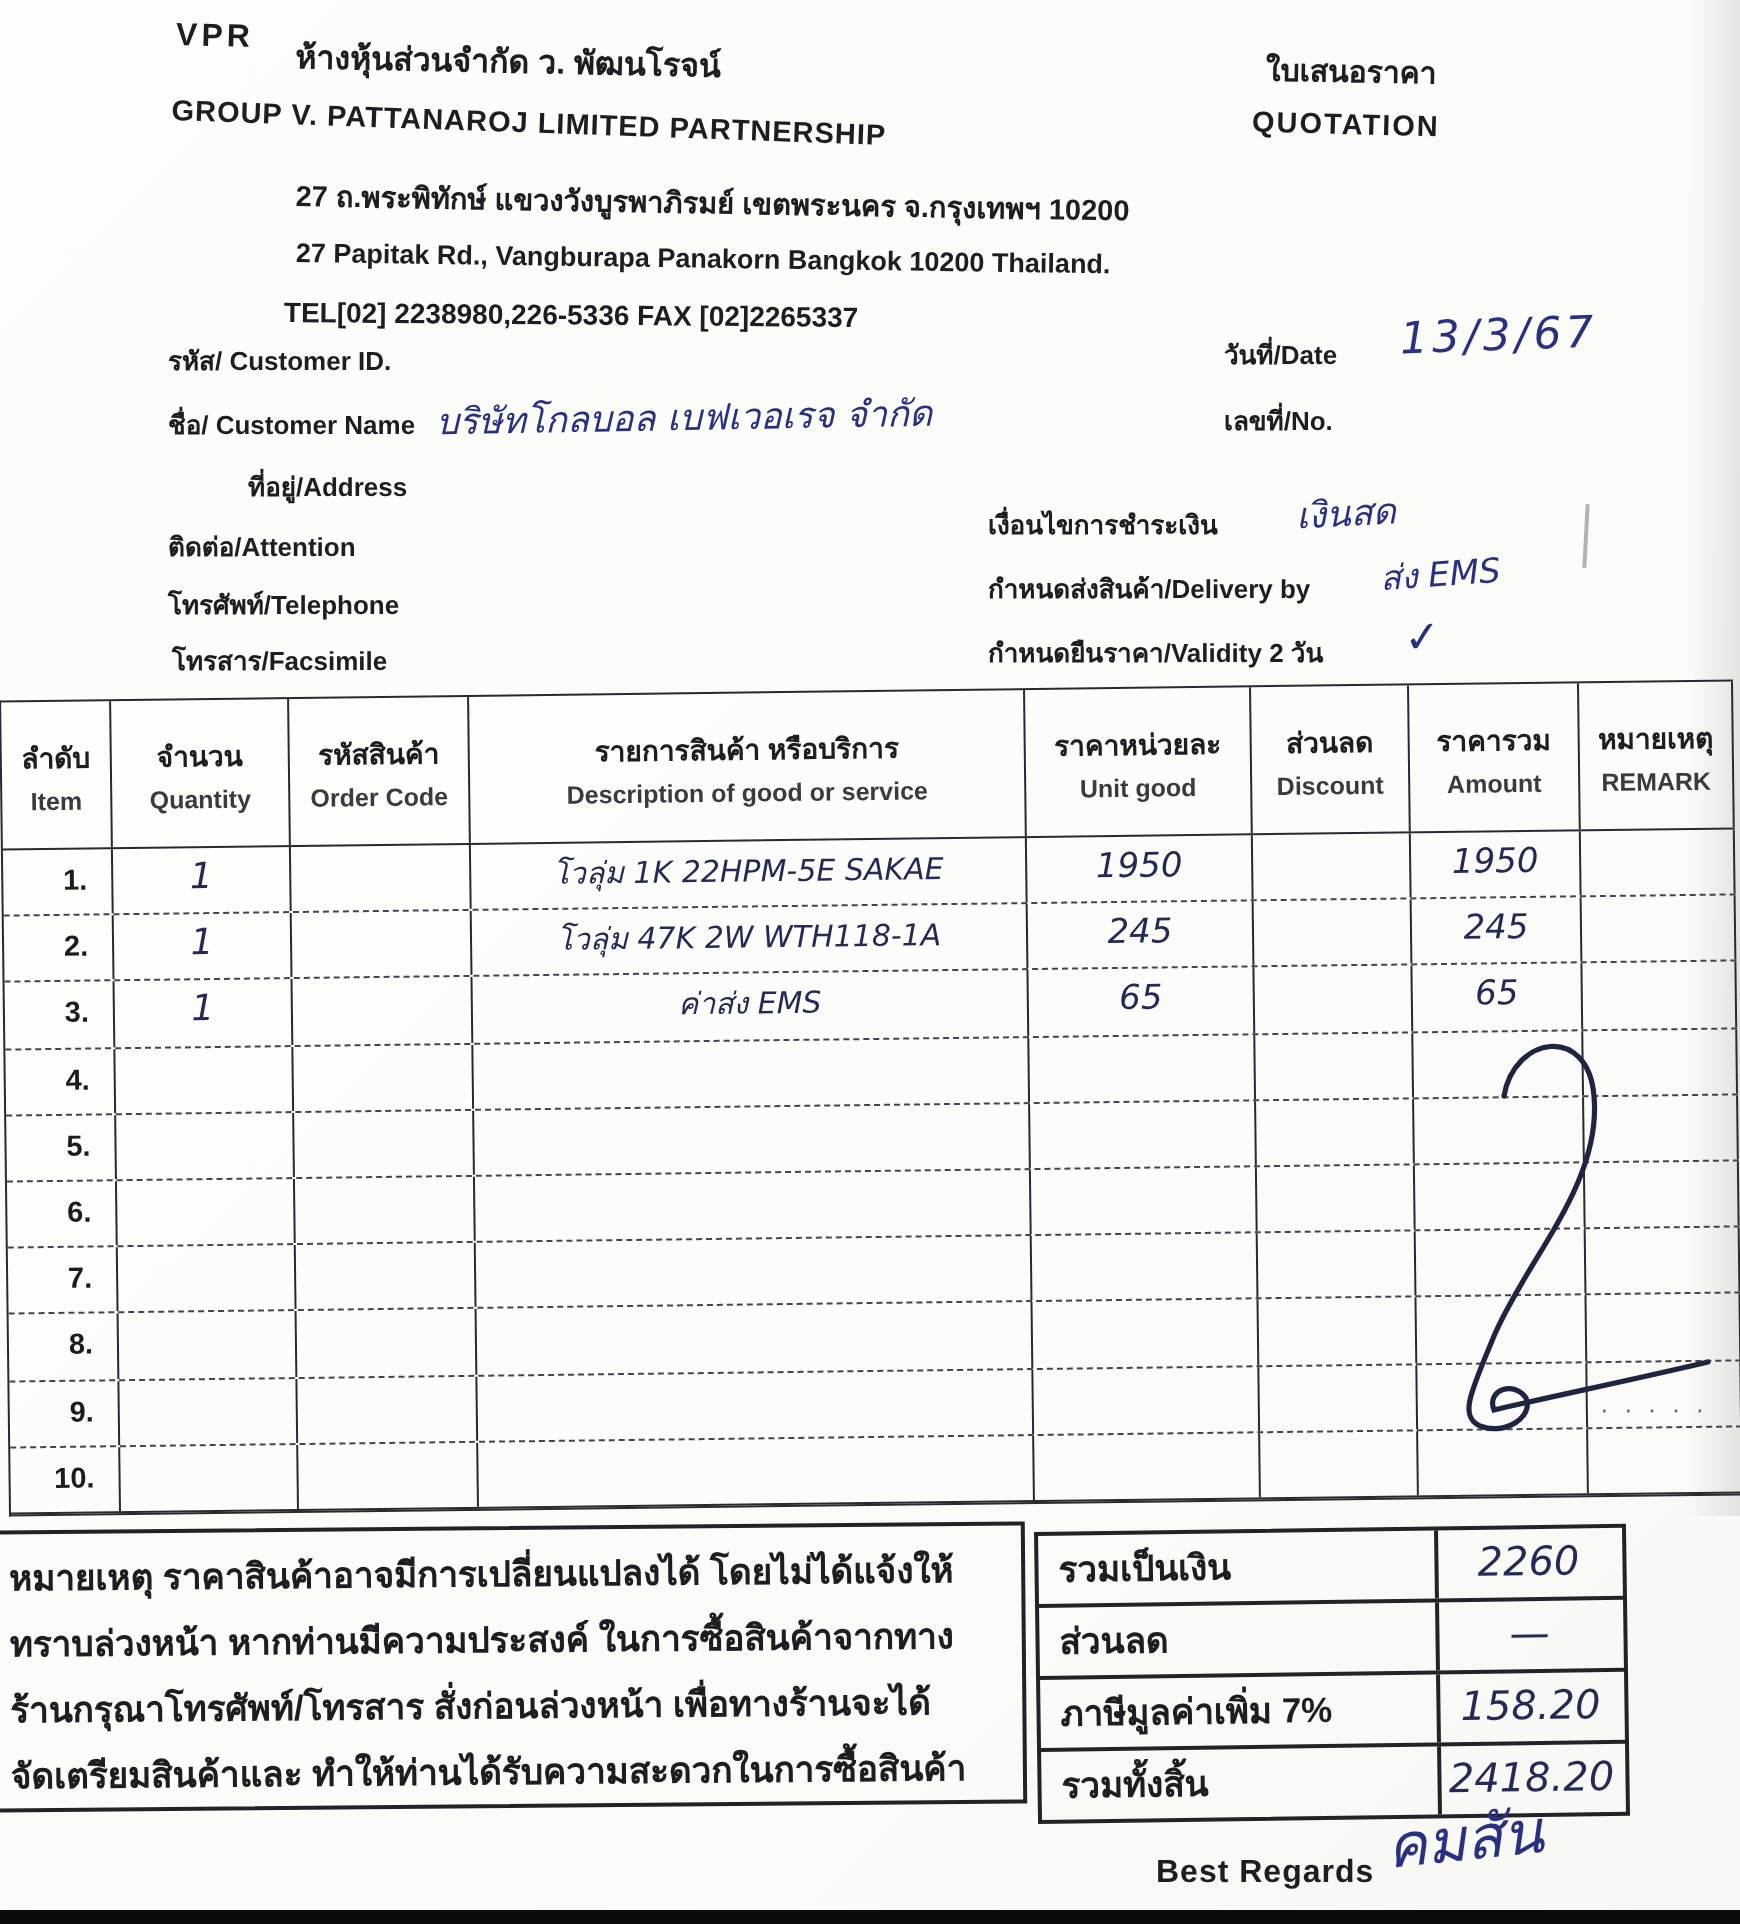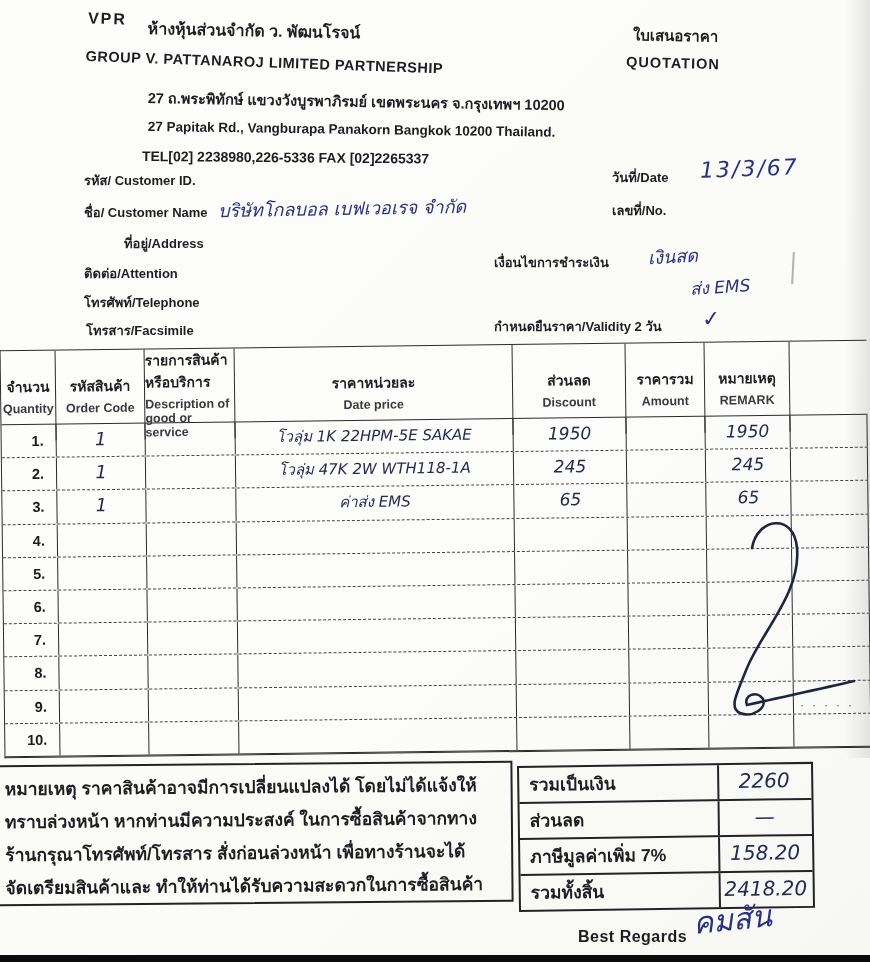--- a/index.html
+++ b/index.html
@@ -111,42 +111,47 @@
   <div class="abs lbl cust-addr">ที่อยู่/Address</div>
   <div class="abs lbl cust-att">ติดต่อ/Attention</div>
   <div class="abs lbl cust-tel">โทรศัพท์/Telephone</div>
   <div class="abs lbl cust-fax">โทรสาร/Facsimile</div>
 
   <div class="abs lbl date-lbl">วันที่/Date</div>
   <div class="abs hw date-val">13/3/67</div>
   <div class="abs lbl no-lbl">เลขที่/No.</div>
   <div class="abs lbl pay-lbl">เงื่อนไขการชำระเงิน</div>
   <div class="abs hw pay-val">เงินสด</div>
+  <div class="abs lbl del-lbl">กำหนดส่งสินค้า/Delivery by</div>
   <div class="abs hw del-val">ส่ง EMS</div>
   <div class="abs lbl val-lbl">กำหนดยืนราคา/Validity 2 วัน</div>
   <div class="abs val-check">✓</div>
   <div class="abs stray-mark"></div>
 
   <div class="items-table">
     <div class="t-row t-head">
       <div class="t-cell">
+          <span class="hd-th">ลำดับ</span>
+          <span class="hd-en">Item</span>
+        </div>
+      <div class="t-cell">
           <span class="hd-th">จำนวน</span>
           <span class="hd-en">Quantity</span>
         </div>
       <div class="t-cell">
           <span class="hd-th">รหัสสินค้า</span>
           <span class="hd-en">Order Code</span>
         </div>
       <div class="t-cell">
           <span class="hd-th">รายการสินค้า หรือบริการ</span>
           <span class="hd-en">Description of good or service</span>
         </div>
       <div class="t-cell">
           <span class="hd-th">ราคาหน่วยละ</span>
-          <span class="hd-en">Date price</span>
+          <span class="hd-en">Unit good</span>
         </div>
       <div class="t-cell">
           <span class="hd-th">ส่วนลด</span>
           <span class="hd-en">Discount</span>
         </div>
       <div class="t-cell">
           <span class="hd-th">ราคารวม</span>
           <span class="hd-en">Amount</span>
         </div>
       <div class="t-cell">

